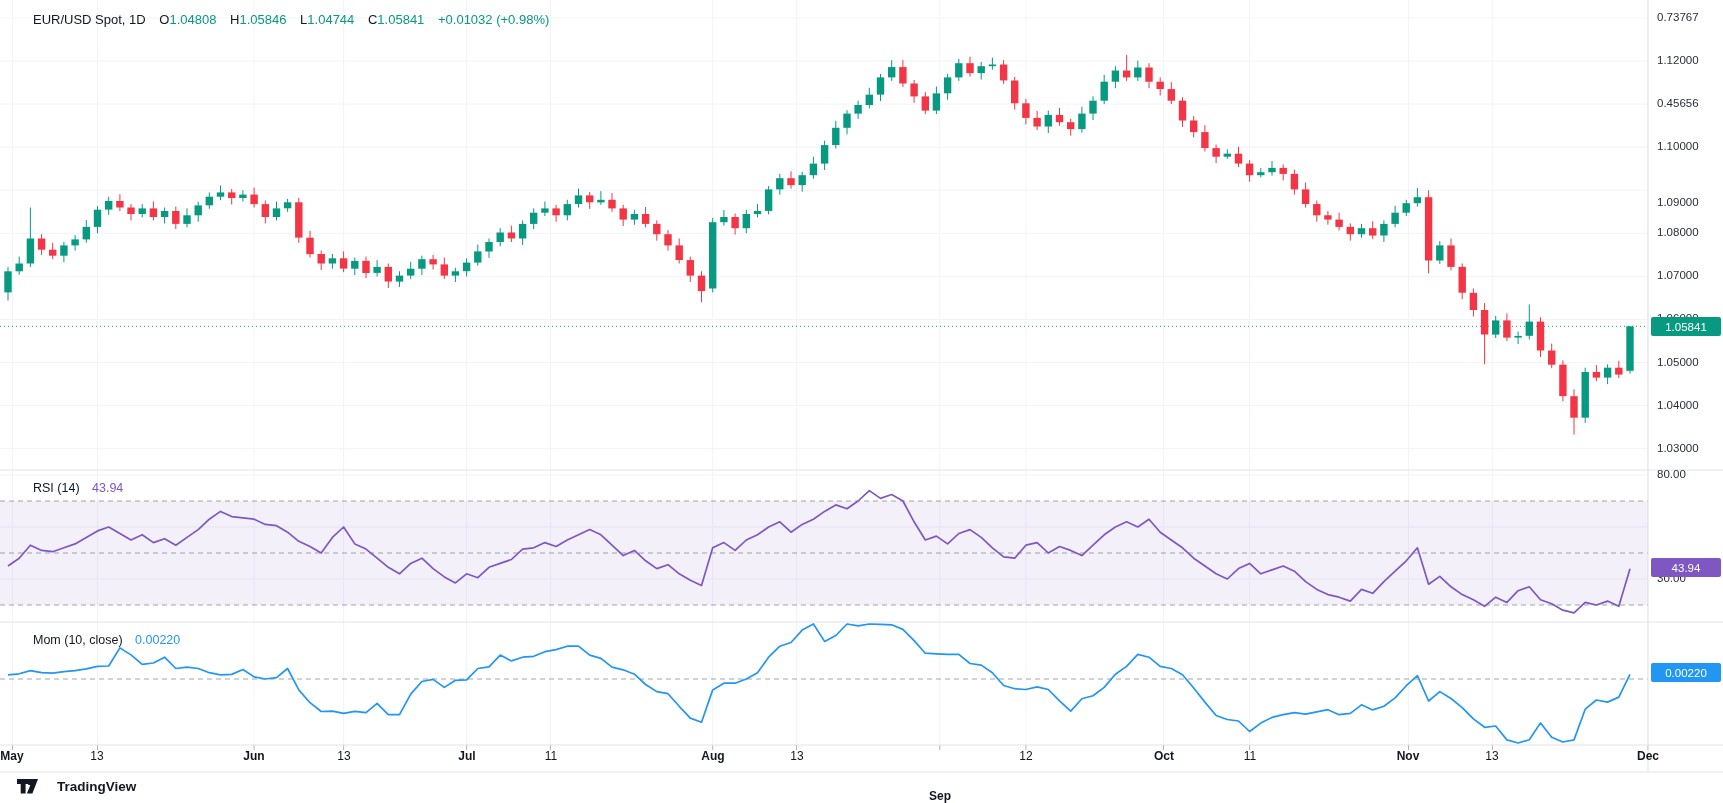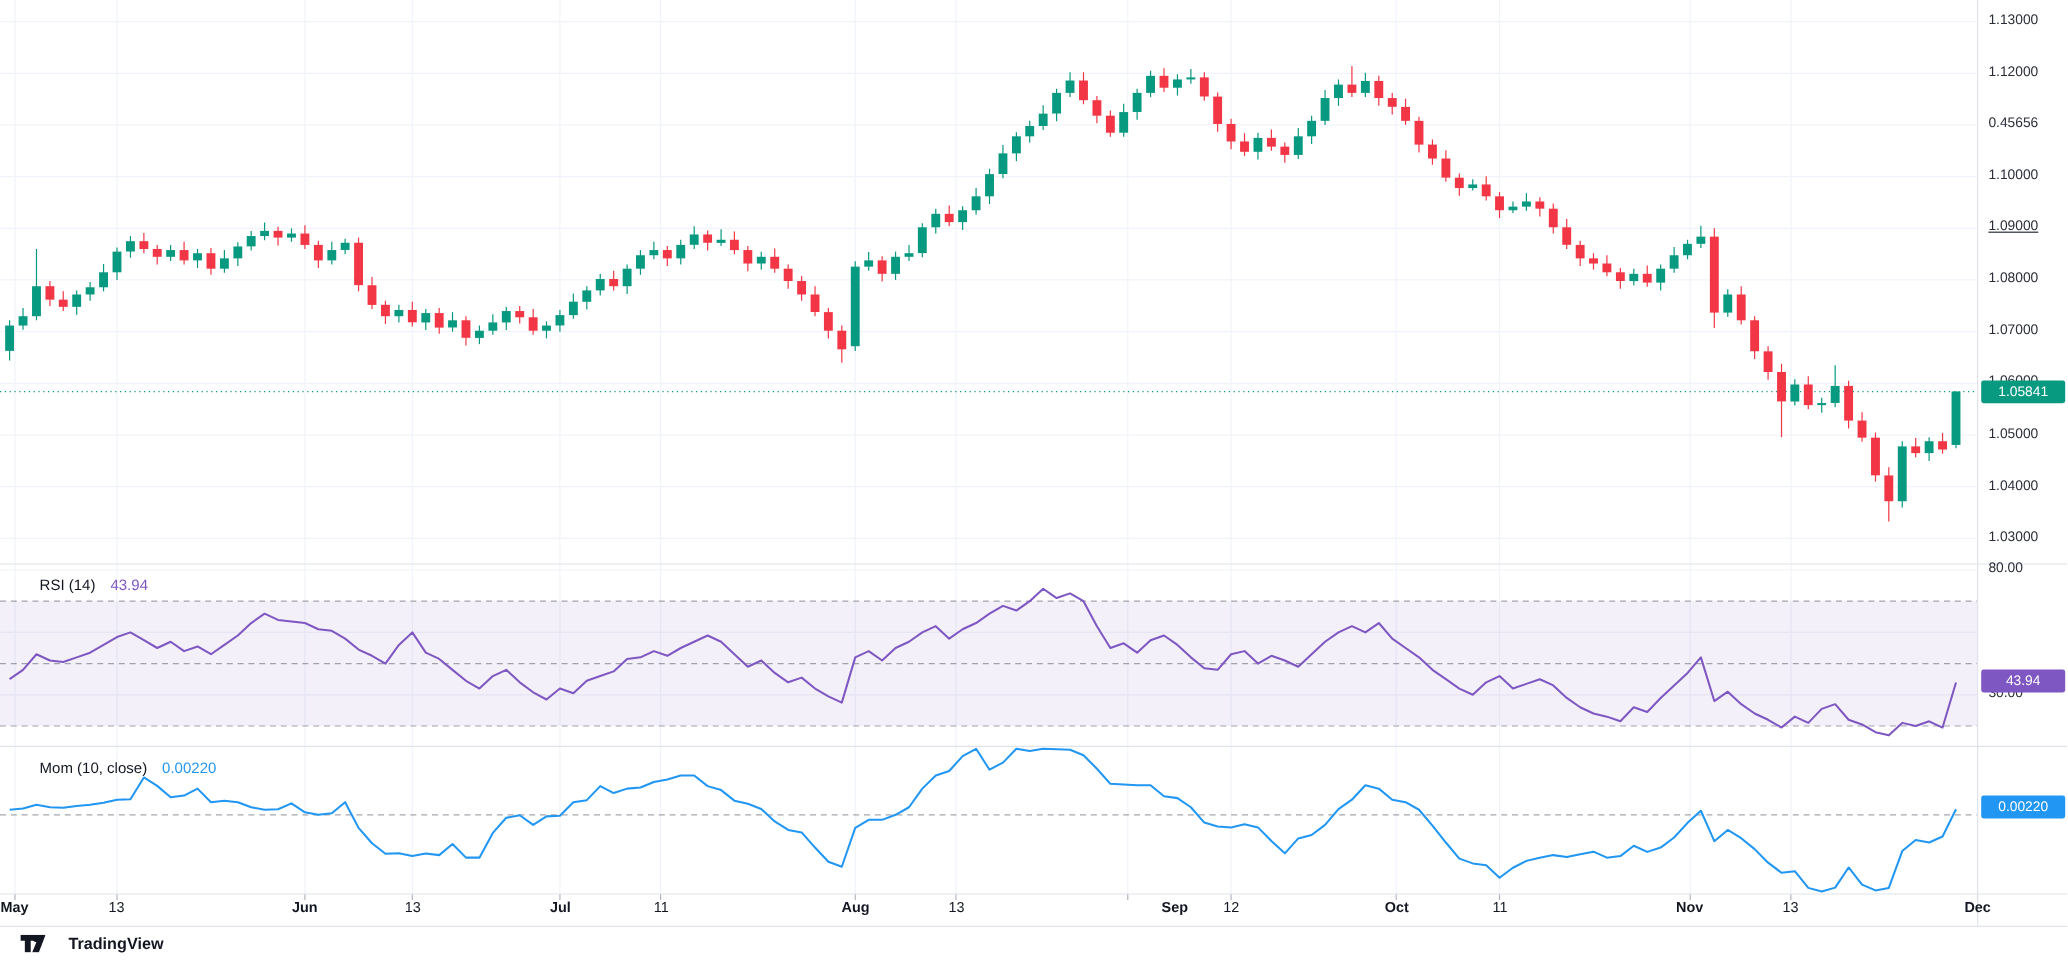--- a/index.html
+++ b/index.html
@@ -382,20 +382,28 @@
       <line x1="0" y1="772" x2="1723" y2="772" stroke="#e0e3eb" stroke-width="1"></line>
       <line x1="1648" y1="0" x2="1648" y2="772" stroke="#e0e3eb" stroke-width="1"></line>
     </svg>
 
   <div class="pane-hit" style="top:0;height:470px;"></div>
   <div class="pane-hit" style="top:470px;height:152px;"></div>
   <div class="pane-hit" style="top:622px;height:123px;"></div>
   <div class="pane-hit" style="top:745px;height:27px;"></div>
   <div style="position:absolute;left:1648px;top:0;width:75px;height:772px;background:transparent;"></div>
 
+  <div class="legend" style="left:33px;top:12px;">
+    <span class="sym">EUR/USD Spot, 1D</span>
+    <span class="k">O</span><span class="v">1.04808</span>
+    <span class="k">H</span><span class="v">1.05846</span>
+    <span class="k">L</span><span class="v">1.04744</span>
+    <span class="k">C</span><span class="v">1.05841</span>
+    <span class="k v">+0.01032 (+0.98%)</span>
+  </div>
 
   <div class="ind-legend" style="left:33px;top:481px;">
     <span>RSI (14)</span>
     <span class="val rsi-val">43.94</span>
   </div>
 
   <div class="ind-legend" style="left:33px;top:633px;">
     <span>Mom (10, close)</span>
     <span class="val mom-val">0.00220</span>
   </div>
@@ -406,42 +414,42 @@
 
   <div class="logo">
     <span style="display:inline-flex;">
       <svg width="21" height="15" viewBox="0 0 21 15">
         <path d="M0 0 H12.5 V5 H8.6 V14.6 H3.7 V5 H0 Z" fill="#131722"></path>
         <path d="M13.6 0 H21 L15.4 14.6 H9.9 L13.3 6.2 A3.1 3.1 0 1 1 13.6 0 Z" fill="#131722"></path>
       </svg>
     </span>
     <span class="logo-text">TradingView</span>
   </div>
-<div class="ylab" style="top: 11px;">1.13000</div>
+<div class="ylab" style="top: 11px;">0.73767</div>
     <div class="ylab" style="top: 54px;">1.12000</div>
     <div class="ylab" style="top: 97px;">0.45656</div>
     <div class="ylab" style="top: 140px;">1.10000</div>
-    <div class="ylab" style="top: 183px; text-decoration: underline;">1.09000</div>
+    <div class="ylab" style="top: 196px;">1.09000</div>
     <div class="ylab" style="top: 226px;">1.08000</div>
     <div class="ylab" style="top: 269px;">1.07000</div>
     <div class="ylab" style="top: 312px;">1.06000</div>
     <div class="ylab" style="top: 356px;">1.05000</div>
     <div class="ylab" style="top: 399px;">1.04000</div>
     <div class="ylab" style="top: 442px;">1.03000</div>
     <div class="ylab" style="top: 468px;">80.00</div>
     <div class="ylab" style="top: 520px; margin-top: 43px;">60.00</div>
     <div class="ylab" style="top: 572px;">30.00</div>
     <div class="xlab major" style="left: -10px;">May</div>
     <div class="xlab" style="left: 75px;">13</div>
     <div class="xlab major" style="left: 232px;">Jun</div>
     <div class="xlab" style="left: 322px;">13</div>
     <div class="xlab major" style="left: 445px;">Jul</div>
     <div class="xlab" style="left: 529px;">11</div>
     <div class="xlab major" style="left: 691px;">Aug</div>
     <div class="xlab" style="left: 775px;">13</div>
-    <div class="xlab major" style="left: 957px;">Sep</div>
+    <div class="xlab major" style="left: 918px; margin-top: 40px;">Sep</div>
     <div class="xlab" style="left: 1004px;">12</div>
     <div class="xlab major" style="left: 1142px;">Oct</div>
     <div class="xlab" style="left: 1228px;">11</div>
     <div class="xlab major" style="left: 1386px;">Nov</div>
     <div class="xlab" style="left: 1470px;">13</div>
     <div class="xlab major" style="left: 1626px;">Dec</div>
   </div>
 
 </body></html>

